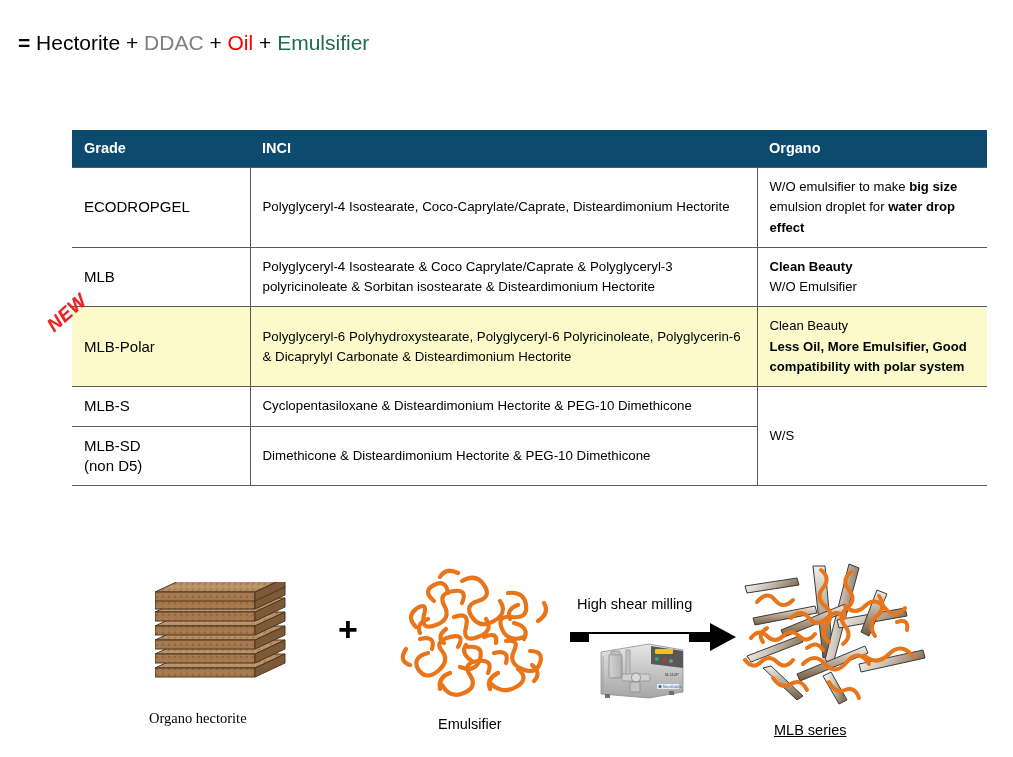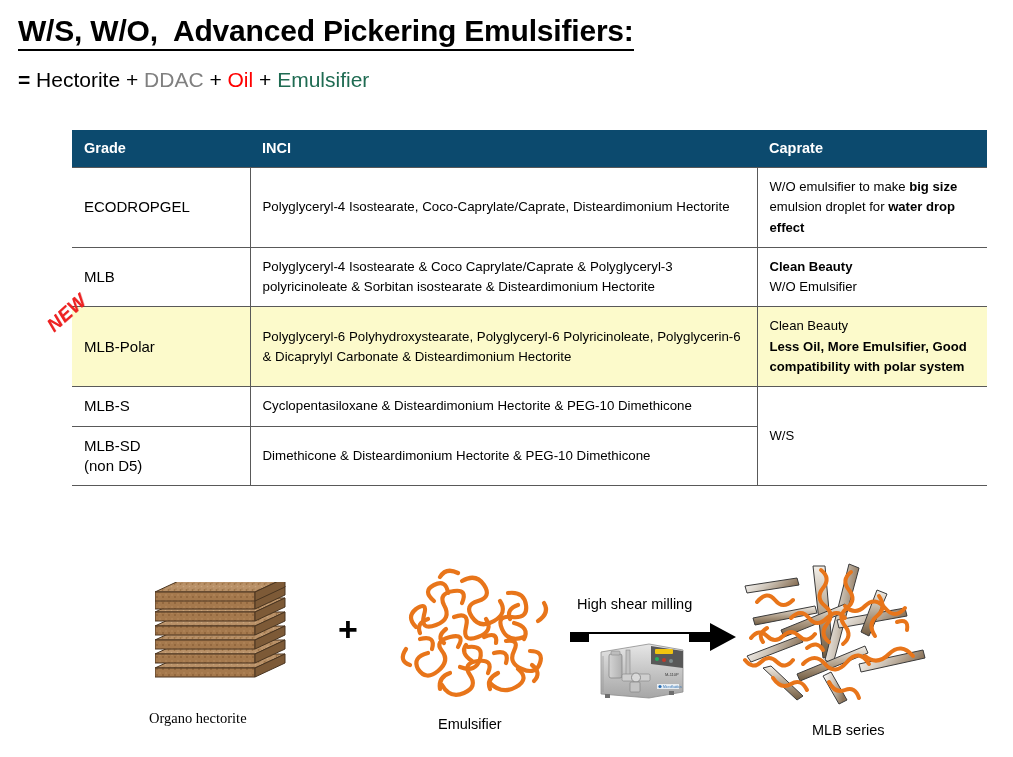--- a/index.html
+++ b/index.html
@@ -130,41 +130,40 @@
   #shear-arrow-group { position: absolute; left: 568px; top: 596px; }
   #shear-label {
     position: absolute; left: 577px; top: 596px;
     font-size: 14.5px; white-space: nowrap;
   }
   #mill-photo { position: absolute; left: 589px; top: 634px; }
   #mlb-series-blob { position: absolute; left: 737px; top: 560px; }
 
   #label-hectorite { left: 149px; top: 710px; font-family: Liberation Serif, serif; }
   #label-emulsifier { left: 438px; top: 716px; }
-  #label-mlb-series { left: 812px; top: 722px; }
+  #label-mlb-series { left: 774px; top: 722px; text-decoration: underline; }
 </style>
 </head>
 <body>
 
 <div id="title-block">
-  <div id="main-title">W/S, W/O,  Advanced Pickering Emulsifiers:</div>
   <div id="subtitle"><span class="eq">=</span><span class="plain"> Hectorite + </span><span class="gray">DDAC</span><span class="plain"> + </span><span class="red">Oil</span><span class="plain"> + </span><span class="green">Emulsifier</span></div>
 </div>
 
 <table id="grade-table">
   <colgroup>
     <col class="c-grade">
       <col class="c-inci">
       <col class="c-remark">
   </colgroup>
   <thead>
     <tr>
       <th>Grade</th>
       <th>INCI</th>
-      <th>Caprate</th>
+      <th>Organo</th>
     </tr>
   </thead>
   <tbody>
 
     <tr>
       <td class="cell-grade">ECODROPGEL</td>
       <td class="cell-inci">Polyglyceryl-4 Isostearate, Coco-Caprylate/Caprate, Disteardimonium Hectorite</td>
       <td class="cell-remark"><span>W/O emulsifier to make </span><span class="b">big size</span><span> emulsion droplet for </span><span class="b">water drop effect</span></td>
     </tr>
 

